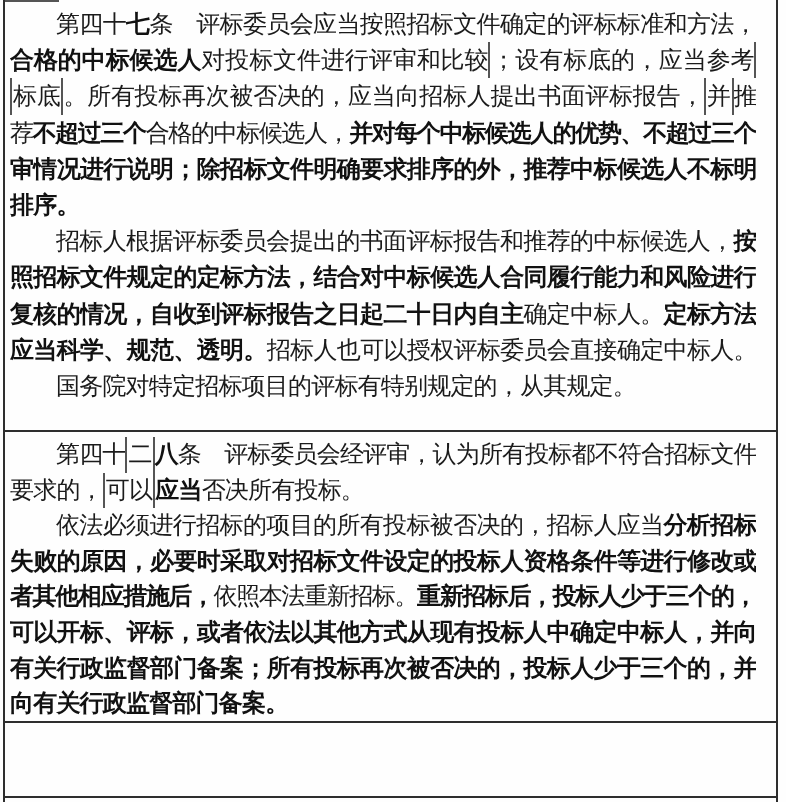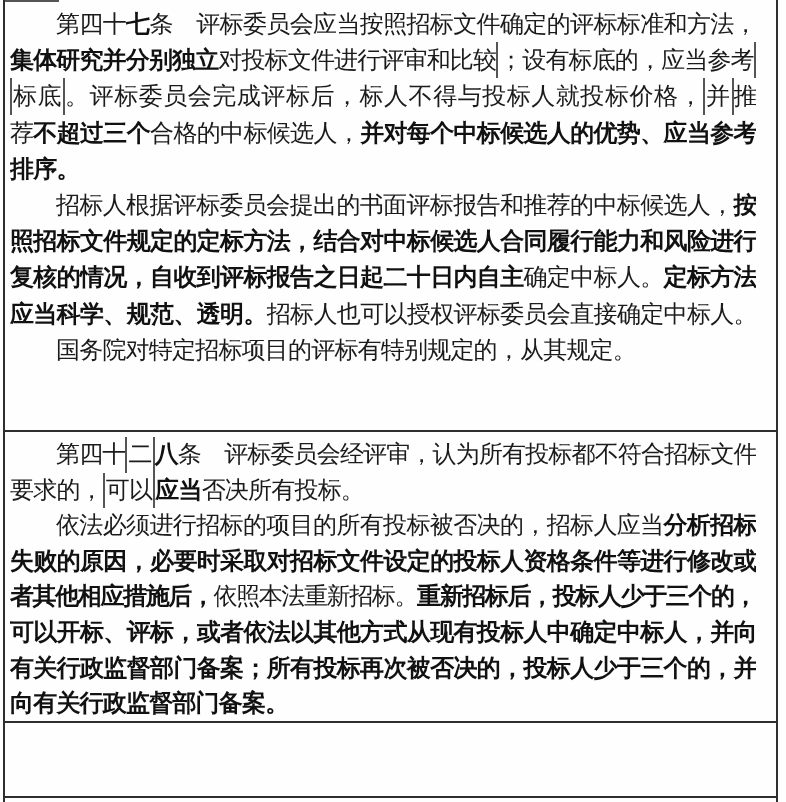--- a/index.html
+++ b/index.html
@@ -52,23 +52,24 @@
 </head>
 <body>
 
 <div class="page">
   <div class="frag"></div>
   <div class="vline left"></div>
   <div class="vline right"></div>
 
   <div class="sec" id="section-0">
       <div class="line j ind"><span class="r">第四十</span><span class="b">七</span><span class="r">条　评标委员会应当按照招标文件确定的评标标准和方法，</span></div>
-      <div class="line j"><span class="b">集体研究并分别独立</span><span class="r">对投标文件进行评审和比较</span><span class="r box">；设有标底的，应当参考</span></div>
-      <div class="line j"><span class="r box">标底</span><span class="r">。评标委员会完成评标后，标人不得与投标人就投标价格，</span><span class="r box">并</span><span class="r">推</span></div>
-      <div class="line j"><span class="r">荐</span><span class="b">不超过三个</span><span class="r">合格的中标候选人，</span><span class="b">并对每个中标候选人的优势、应当参考</span></div>
+      <div class="line j"><span class="b">合格的中标候选人</span><span class="r">对投标文件进行评审和比较</span><span class="r box">；设有标底的，应当参考</span></div>
+      <div class="line j"><span class="r box">标底</span><span class="r">。所有投标再次被否决的，应当向招标人提出书面评标报告，</span><span class="r box">并</span><span class="r">推</span></div>
+      <div class="line j"><span class="r">荐</span><span class="b">不超过三个</span><span class="r">合格的中标候选人，</span><span class="b">并对每个中标候选人的优势、不超过三个</span></div>
+      <div class="line j"><span class="b">审情况进行说明；除招标文件明确要求排序的外，推荐中标候选人不标明</span></div>
       <div class="line"><span class="b">排序。</span></div>
       <div class="line j ind"><span class="r">招标人根据评标委员会提出的书面评标报告和推</span><span class="r u">荐的中标候选人，</span><span class="b u">按</span></div>
       <div class="line j"><span class="b">照招标文件规定的定标方法，结合对中标候选人合同履行能力和风险进行</span></div>
       <div class="line j"><span class="b">复核的情况，自收到评标报告之日起二十日内自主</span><span class="r">确定中标人。</span><span class="b">定标方法</span></div>
       <div class="line j"><span class="b">应当科学、规范、透明。</span><span class="r">招标人也可以授权评标委员会直接确定中标人。</span></div>
       <div class="line ind"><span class="r">国务院对特定招标项目的评标有特别规定的，从其规定。</span></div>
     </div>
   <div class="hline" id="divider-0"></div>
   <div class="sec" id="section-1">
       <div class="line j ind"><span class="r">第四十</span><span class="r box">二</span><span class="b">八</span><span class="r">条　评标委员会经评审，认为所有投标都不符合招标文件</span></div>

